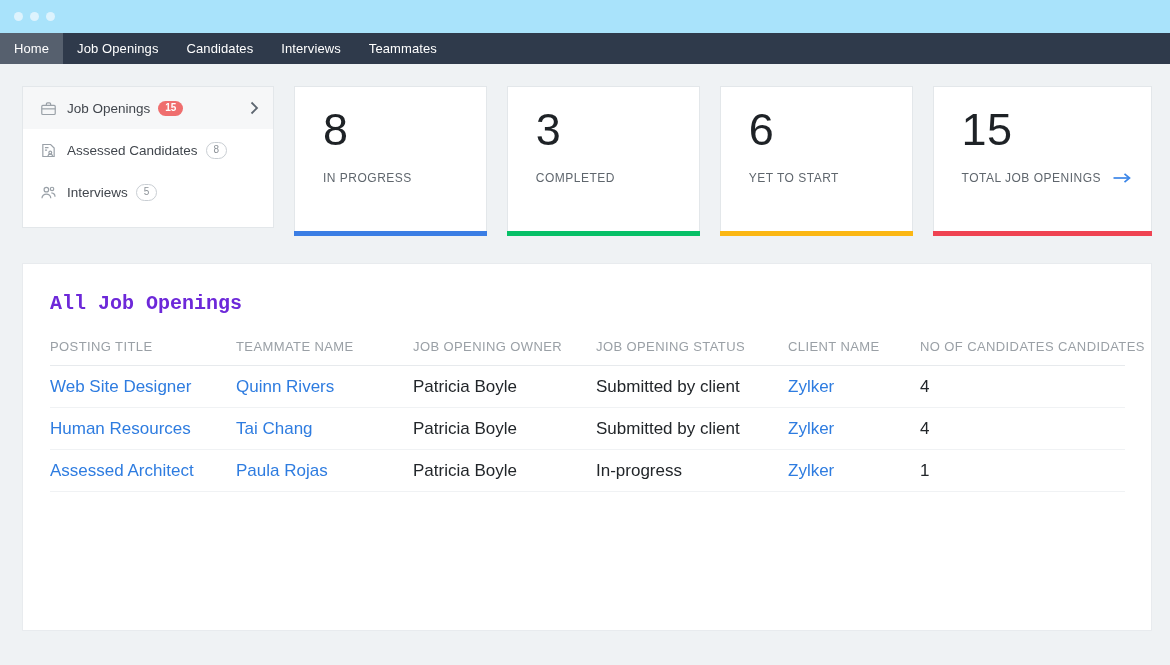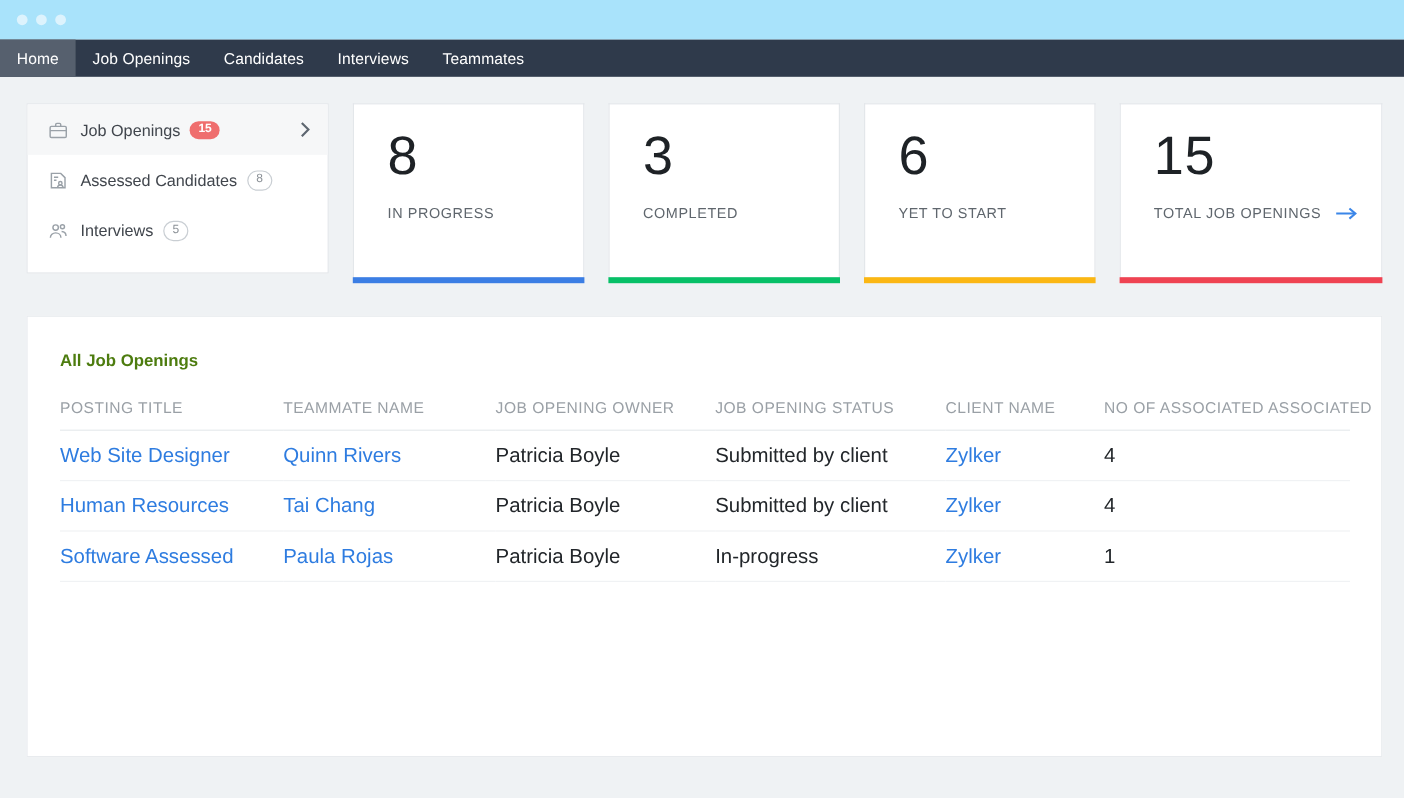--- a/index.html
+++ b/index.html
@@ -159,24 +159,25 @@
   
   .table-card {
     margin-top: 32px;
     background: #ffffff;
     border: 1px solid #e8ebee;
     height: 368px;
     padding: 28px 26px 0 27px;
     box-sizing: border-box;
   }
   .table-title {
-    font-size: 14px;
+    font-size: 20px;
     font-weight: bold;
-    color: #4d7c0f;
+    color: #6d28d9;
     margin: 0 0 24px 0;
+    font-family: Liberation Mono, monospace;
   }
   table {
     width: 100%;
     border-collapse: collapse;
     table-layout: fixed;
   }
   th {
     text-align: left;
     font-size: 13px;
     font-weight: normal;
@@ -310,42 +311,42 @@
   <div class="table-card">
     <h2 class="table-title">All Job Openings</h2>
     <table>
       <thead>
         <tr id="thead-row">
             <th class="col-1">POSTING TITLE</th>
             <th class="col-2">TEAMMATE NAME</th>
             <th class="col-3">JOB OPENING OWNER</th>
             <th class="col-4">JOB OPENING STATUS</th>
             <th class="col-5">CLIENT NAME</th>
-            <th class="col-6">NO OF ASSOCIATED ASSOCIATED</th>
+            <th class="col-6">NO OF CANDIDATES CANDIDATES</th>
           </tr>
       </thead>
       <tbody id="tbody">
           <tr>
             <td class="col-1 lnk">Web Site Designer</td>
             <td class="col-2 lnk">Quinn Rivers</td>
             <td class="col-3">Patricia Boyle</td>
             <td class="col-4">Submitted by client</td>
             <td class="col-5 lnk">Zylker</td>
             <td class="col-6">4</td>
           </tr>
           <tr>
             <td class="col-1 lnk">Human Resources</td>
             <td class="col-2 lnk">Tai Chang</td>
             <td class="col-3">Patricia Boyle</td>
             <td class="col-4">Submitted by client</td>
             <td class="col-5 lnk">Zylker</td>
             <td class="col-6">4</td>
           </tr>
           <tr>
-            <td class="col-1 lnk">Software Assessed</td>
+            <td class="col-1 lnk">Assessed Architect</td>
             <td class="col-2 lnk">Paula Rojas</td>
             <td class="col-3">Patricia Boyle</td>
             <td class="col-4">In-progress</td>
             <td class="col-5 lnk">Zylker</td>
             <td class="col-6">1</td>
           </tr>
         </tbody>
     </table>
   </div>
 

